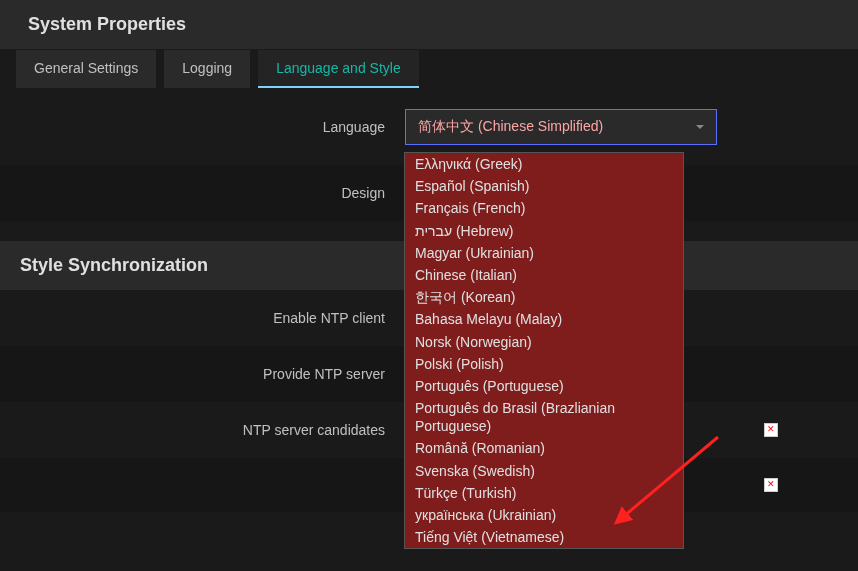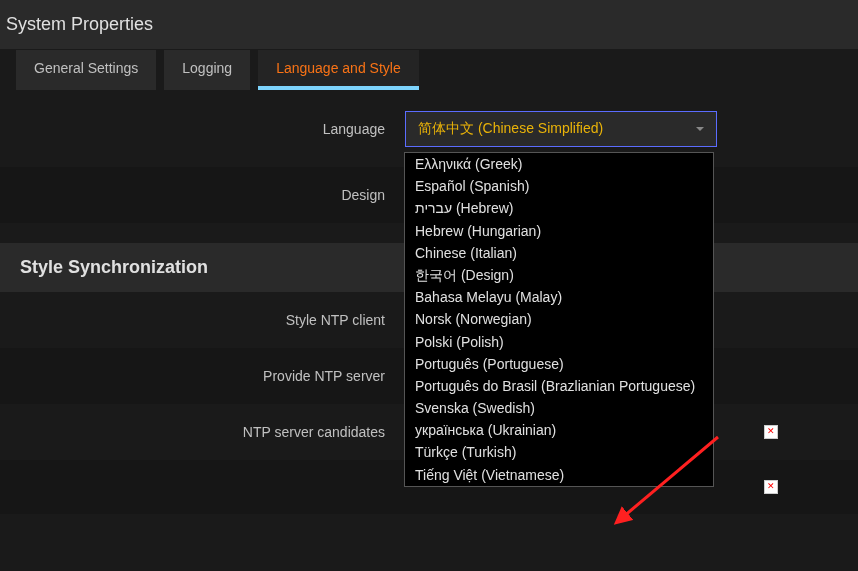--- a/index.html
+++ b/index.html
@@ -12,42 +12,42 @@
       color: #d0d0d0;
       font-family: Arial, sans-serif;
       font-size: 14px;
       width: 858px;
       height: 571px;
       overflow: hidden;
       position: relative;
     }
     .section-header {
       background-color: #2a2a2a;
-      padding: 14px 6px;
+      padding: 14px 28px;
       font-size: 18px;
-      font-weight: normal;
+      font-weight: bold;
       color: #e0e0e0;
     }
     .tabs {
       display: flex;
       gap: 8px;
       padding: 1px 16px;
       background-color: #1a1a1a;
     }
     .tab {
       padding: 10px 18px;
       background-color: #2a2a2a;
       color: #c0c0c0;
       cursor: pointer;
       font-size: 14px;
     }
     .tab.active {
       background-color: #242424;
-      border-bottom: 4px solid #7dd3fc;
-      color: #f97316;
+      border-bottom: 2px solid #7dd3fc;
+      color: #14b8a6;
     }
     .form-row {
       display: flex;
       align-items: center;
       padding: 20px 0;
       background-color: #1a1a1a;
     }
     .form-row.darker {
       background-color: #161616;
     }
@@ -64,35 +64,35 @@
       height: 36px;
       border: 1px solid #5b6cff;
       background-color: #2a2a2a;
       display: flex;
       align-items: center;
       padding: 0 12px;
       cursor: pointer;
     }
     .select-value {
       flex: 1;
-      color: #eab308;
+      color: #fca5a5;
     }
     .dropdown-icon {
       width: 0;
       height: 0;
       border-left: 4px solid transparent;
       border-right: 4px solid transparent;
       border-top: 4px solid #888;
     }
     .dropdown-list {
       position: absolute;
       left: 404px;
       top: 152px;
-      width: 310px;
-      background-color: #000000;
+      width: 280px;
+      background-color: #7f1d1d;
       border: 1px solid #555;
       z-index: 100;
       max-height: 400px;
     }
     .dropdown-item {
       padding: 2px 10px;
       color: #e0e0e0;
       cursor: pointer;
       font-size: 14px;
       line-height: 1.3;
@@ -165,21 +165,21 @@
   <div class="form-label">Design</div>
 </div>
 
 <div class="section-gap"></div>
 
 <div class="time-sync-header">
   <span>Style Synchronization</span>
 </div>
 
 <div class="form-row">
-  <div class="form-label">Style NTP client</div>
+  <div class="form-label">Enable NTP client</div>
 </div>
 
 <div class="form-row darker">
   <div class="form-label">Provide NTP server</div>
 </div>
 
 <div class="form-row">
   <div class="form-label">NTP server candidates</div>
   <div class="right-col">
     <span class="broken-icon"></span>
@@ -189,32 +189,34 @@
 <div class="form-row darker">
   <div class="form-label"></div>
   <div class="right-col">
     <span class="broken-icon"></span>
   </div>
 </div>
 
 <div class="dropdown-list" id="dropdown">
     <div class="dropdown-item">Ελληνικά (Greek)</div>
     <div class="dropdown-item">Español (Spanish)</div>
+    <div class="dropdown-item">Français (French)</div>
     <div class="dropdown-item">עברית (Hebrew)</div>
-    <div class="dropdown-item">Hebrew (Hungarian)</div>
+    <div class="dropdown-item">Magyar (Ukrainian)</div>
     <div class="dropdown-item">Chinese (Italian)</div>
-    <div class="dropdown-item">한국어 (Design)</div>
+    <div class="dropdown-item">한국어 (Korean)</div>
     <div class="dropdown-item">Bahasa Melayu (Malay)</div>
     <div class="dropdown-item">Norsk (Norwegian)</div>
     <div class="dropdown-item">Polski (Polish)</div>
     <div class="dropdown-item">Português (Portuguese)</div>
     <div class="dropdown-item">Português do Brasil (Brazlianian Portuguese)</div>
+    <div class="dropdown-item">Română (Romanian)</div>
     <div class="dropdown-item">Svenska (Swedish)</div>
+    <div class="dropdown-item">Türkçe (Turkish)</div>
     <div class="dropdown-item">українська (Ukrainian)</div>
-    <div class="dropdown-item">Türkçe (Turkish)</div>
     <div class="dropdown-item">Tiếng Việt (Vietnamese)</div>
   </div>
 
 <svg class="arrow" width="120" height="105" viewBox="0 0 120 105">
   <defs>
     <marker id="arrowhead" markerWidth="10" markerHeight="10" refX="2" refY="3" orient="auto">
       <polygon points="0 0, 6 3, 0 6" fill="#ff2020"></polygon>
     </marker>
   </defs>
   <line x1="110" y1="5" x2="15" y2="85" stroke="#ff2020" stroke-width="3" marker-end="url(#arrowhead)"></line>

